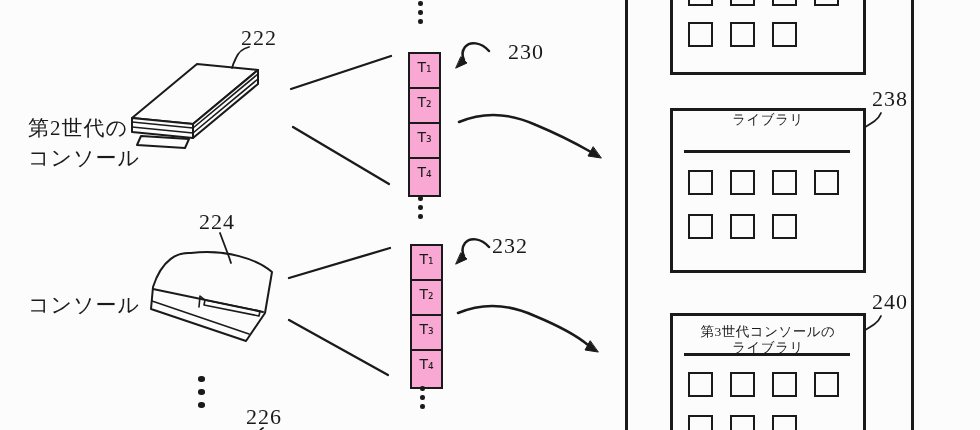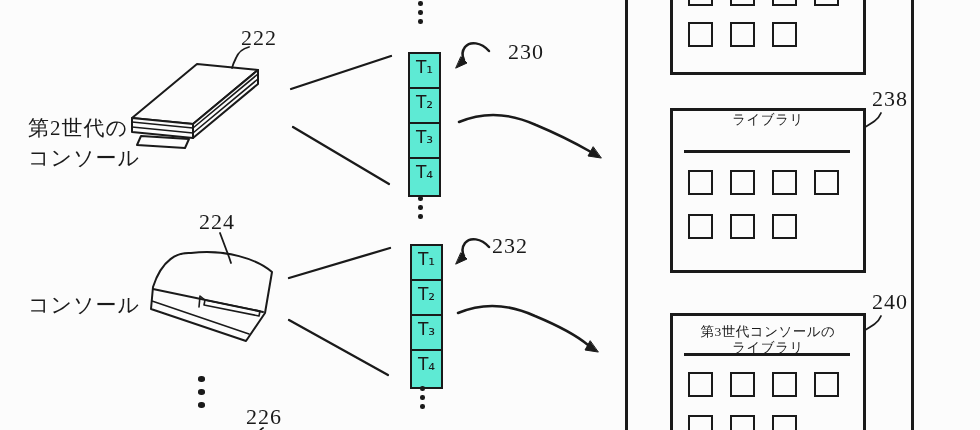--- a/index.html
+++ b/index.html
@@ -7,21 +7,21 @@
     position:relative;width:980px;height:430px;overflow:hidden;
     background:#fcfcfc;color:#1a1a1a;
     font-family:"Liberation Serif", serif;
   }
   .abs{position:absolute;}
   svg.lineart{position:absolute;left:0;top:0;width:980px;height:430px;}
   .jp-label{font-size:21px;line-height:30px;letter-spacing:1px;white-space:nowrap;}
   .ref-num{font-size:22px;letter-spacing:1px;white-space:nowrap;}
   .tbox{
     width:33px;height:40px;border:2.5px solid #1a1a1a;box-sizing:border-box;
-    background:#5eead4;text-align:center;line-height:27px;font-size:17px;
+    background:#f9a8d4;text-align:center;line-height:27px;font-size:14px;
     font-family:"DejaVu Sans","Liberation Serif",serif;
   }
   .dot{width:5px;height:5px;background:#1a1a1a;border-radius:45%;}
   .dot.big{width:7px;height:6px;}
   .libbox{border:3px solid #1a1a1a;box-sizing:border-box;background:#fcfcfc;}
   .libtitle{width:192px;text-align:center;font-size:13.5px;line-height:16px;letter-spacing:0.5px;}
   .librule{background:#1a1a1a;height:3px;}
   .sq{width:25px;height:25px;border:2px solid #1a1a1a;box-sizing:border-box;background:#fcfcfc;}
   .vline{width:3px;background:#1a1a1a;}
 </style>

